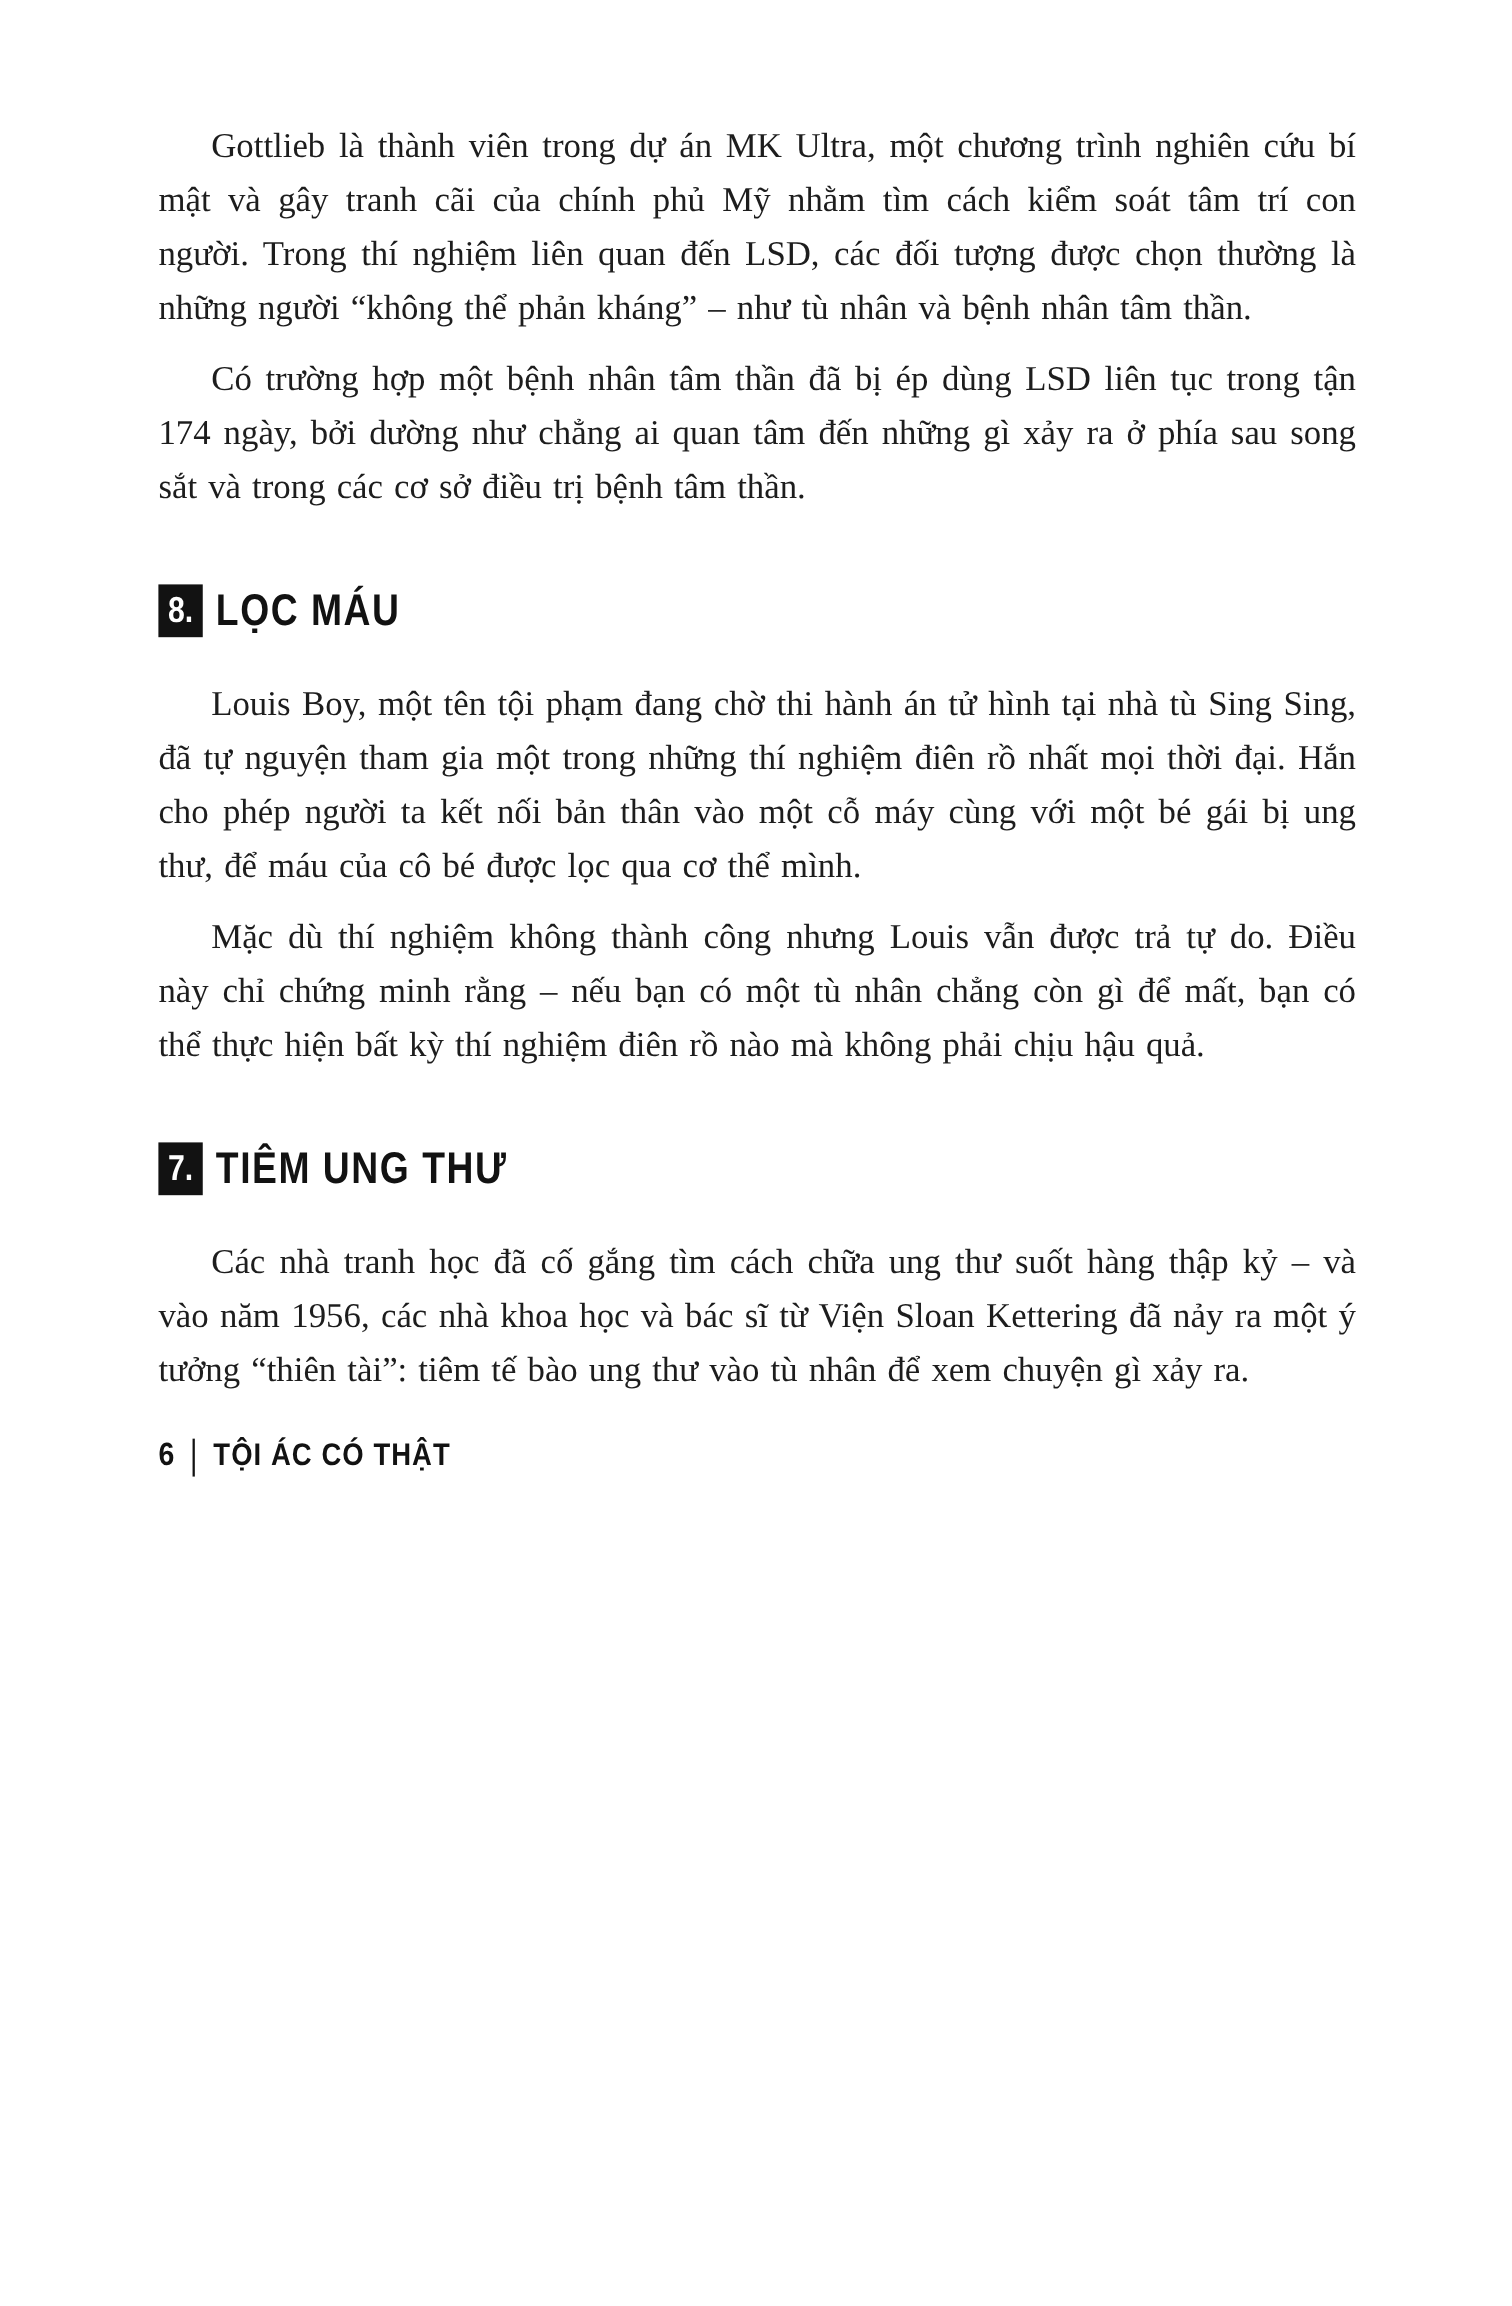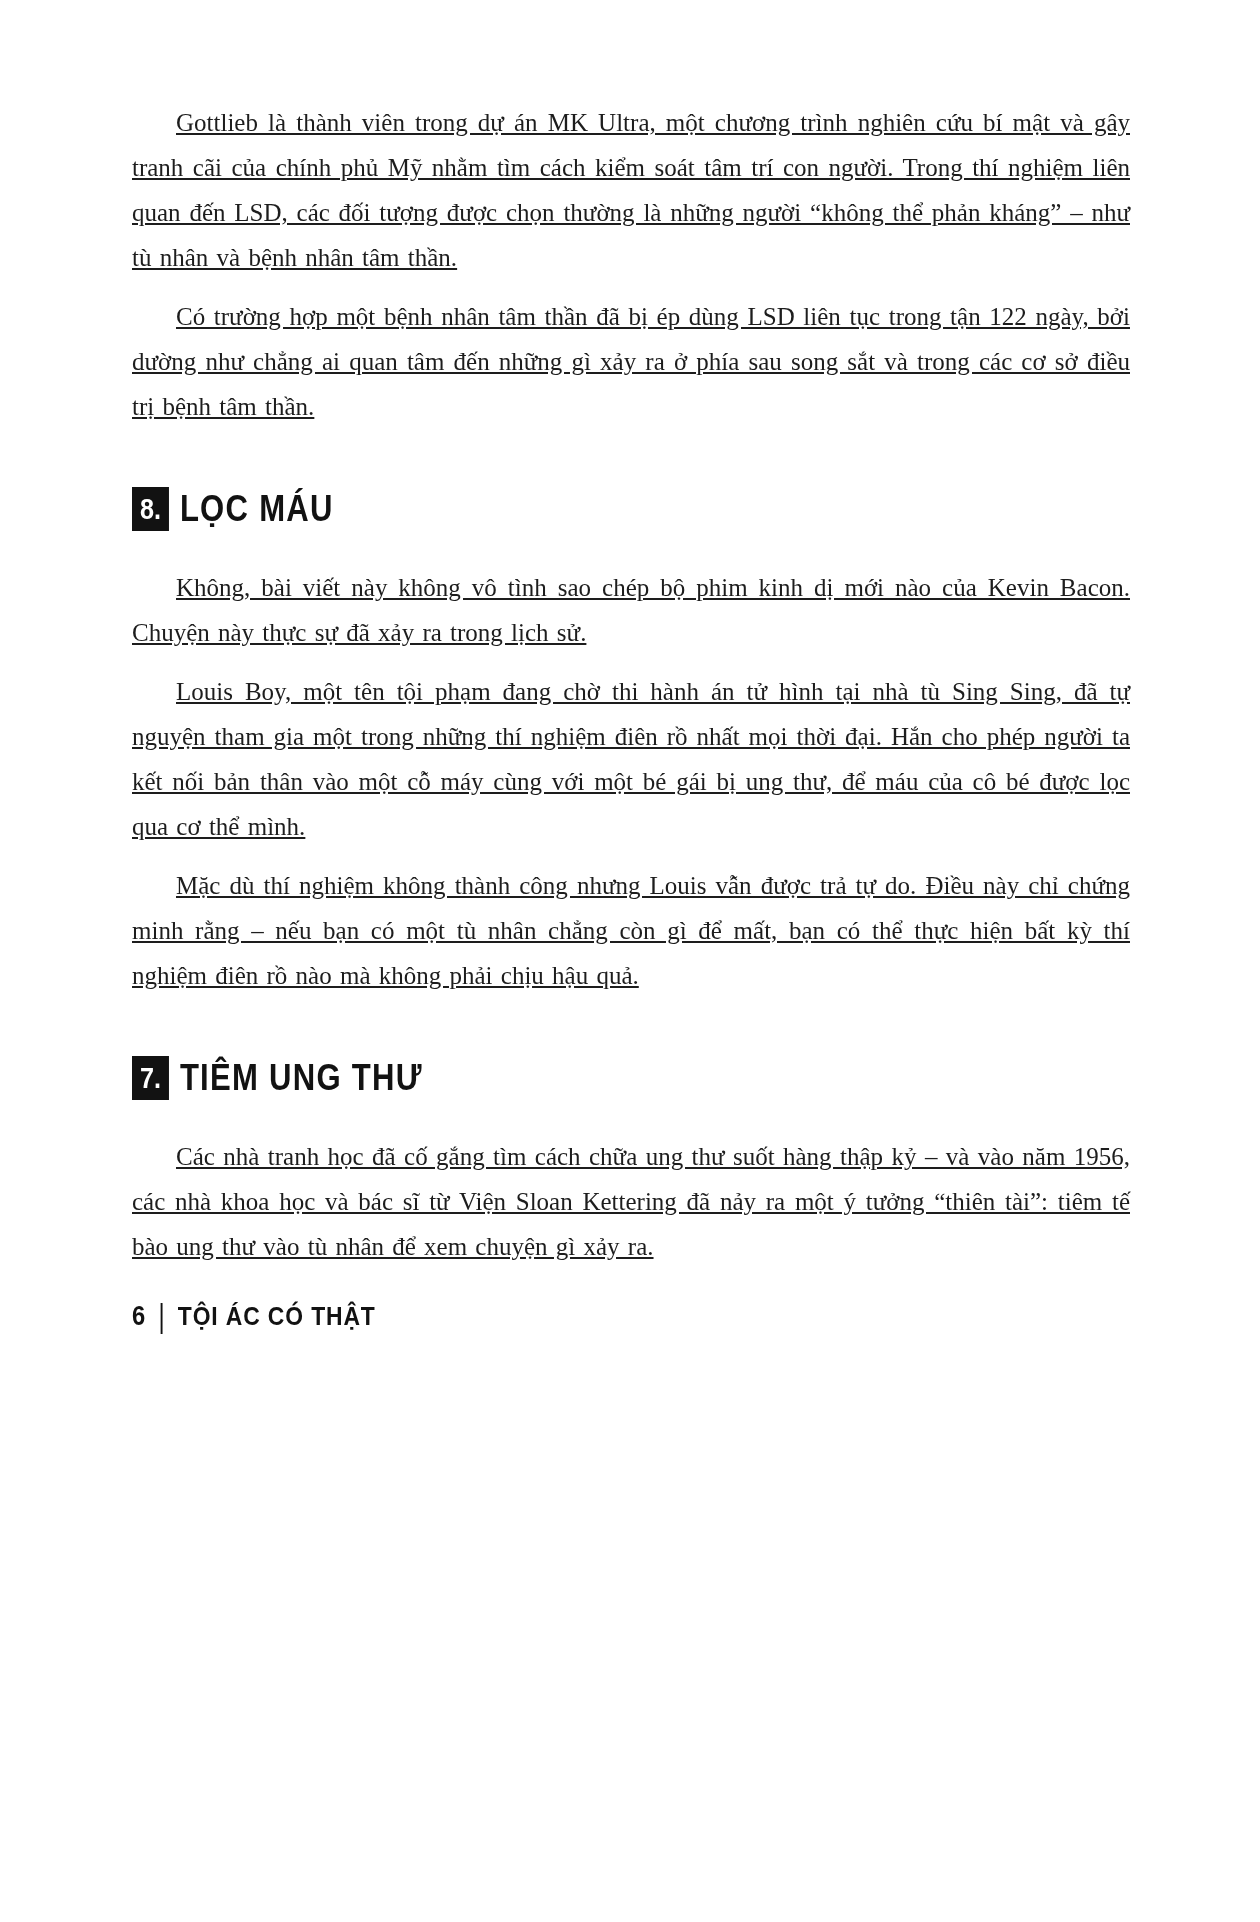--- a/index.html
+++ b/index.html
@@ -9,27 +9,26 @@
     height: 1922px;
     position: relative;
     font-family: "Liberation Serif", serif;
     color: #1d1d1d;
     overflow: hidden;
   }
   .page {
     padding: 100px 130px 0 132px;
   }
   p.body-para {
-    font-size: 25px;
+    font-size: 29px;
     line-height: 45px;
     text-align: justify;
     text-indent: 44px;
     margin-bottom: 14px;
     word-spacing: 2px;
-    text-decoration: underline;
   }
   .section-heading {
     margin-top: 58px;
     margin-bottom: 28px;
     height: 50px;
   }
   .heading-inner {
     display: flex;
     align-items: center;
     gap: 13px;
@@ -78,30 +77,29 @@
   }
   .footer-title { font-size: 26px; letter-spacing: 1px; }
 </style>
 </head>
 <body>
 
 <div class="page">
 
   <p class="body-para">Gottlieb là thành viên trong dự án MK Ultra, một chương trình nghiên cứu bí mật và gây tranh cãi của chính phủ Mỹ nhằm tìm cách kiểm soát tâm trí con người. Trong thí nghiệm liên quan đến LSD, các đối tượng được chọn thường là những người “không thể phản kháng” – như tù nhân và bệnh nhân tâm thần.</p>
 
-  <p class="body-para">Có trường hợp một bệnh nhân tâm thần đã bị ép dùng LSD liên tục trong tận 122 ngày, bởi dường như chẳng ai quan tâm đến những gì xảy ra ở phía sau song sắt và trong các cơ sở điều trị bệnh tâm thần.</p>
+  <p class="body-para">Có trường hợp một bệnh nhân tâm thần đã bị ép dùng LSD liên tục trong tận 174 ngày, bởi dường như chẳng ai quan tâm đến những gì xảy ra ở phía sau song sắt và trong các cơ sở điều trị bệnh tâm thần.</p>
 
   <div class="section-heading">
     <div class="heading-inner">
       <span class="num-box">8.</span>
       <span class="heading-title">LỌC MÁU</span>
     </div>
   </div>
 
-  <p class="body-para">Không, bài viết này không vô tình sao chép bộ phim kinh dị mới nào của Kevin Bacon. Chuyện này thực sự đã xảy ra trong lịch sử.</p>
 
   <p class="body-para">Louis Boy, một tên tội phạm đang chờ thi hành án tử hình tại nhà tù Sing Sing, đã tự nguyện tham gia một trong những thí nghiệm điên rồ nhất mọi thời đại. Hắn cho phép người ta kết nối bản thân vào một cỗ máy cùng với một bé gái bị ung thư, để máu của cô bé được lọc qua cơ thể mình.</p>
 
   <p class="body-para">Mặc dù thí nghiệm không thành công nhưng Louis vẫn được trả tự do. Điều này chỉ chứng minh rằng – nếu bạn có một tù nhân chẳng còn gì để mất, bạn có thể thực hiện bất kỳ thí nghiệm điên rồ nào mà không phải chịu hậu quả.</p>
 
   <div class="section-heading">
     <div class="heading-inner">
       <span class="num-box">7.</span>
       <span class="heading-title">TIÊM UNG THƯ</span>
     </div>

